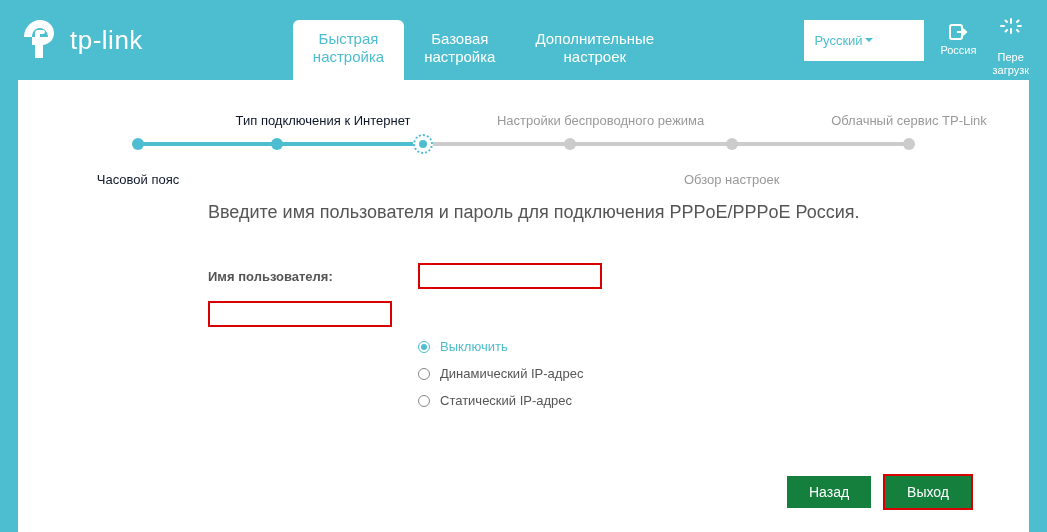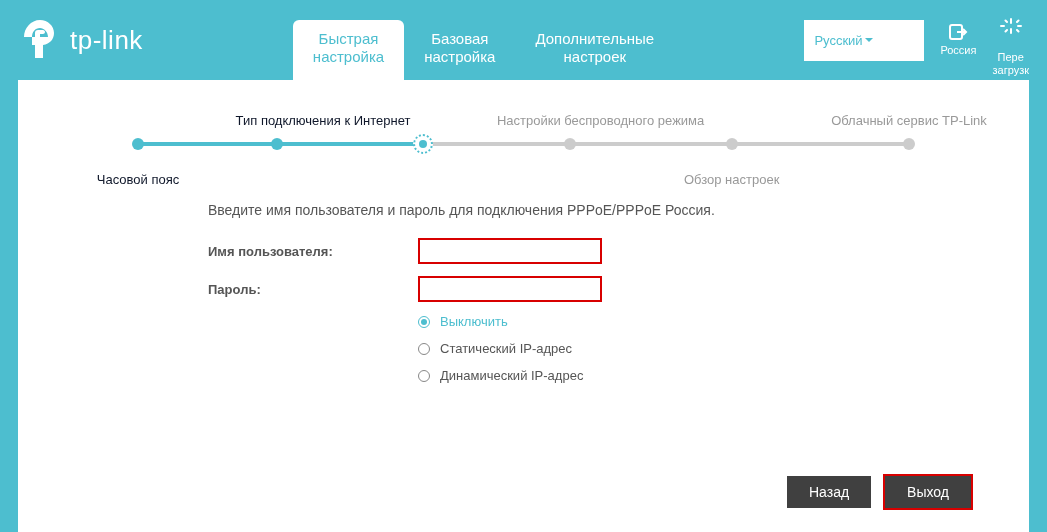--- a/index.html
+++ b/index.html
@@ -22,32 +22,32 @@
   .step-node { position: absolute; top: 50%; transform: translate(-50%, -50%); width: 12px; height: 12px; border-radius: 50%; background: #ccc; }
   .step-node.done { background: #4dbecf; }
   .step-node.current { width: 20px; height: 20px; border: 2px dotted #4dbecf; background: #fff; display:flex; align-items:center; justify-content:center;}
   .step-node.current::after{content:'';width:8px;height:8px;border-radius:50%;background:#4dbecf;}
   .step-label { position: absolute; font-size: 13px; white-space: nowrap; transform: translateX(-50%); }
   .step-label.top { bottom: 18px; }
   .step-label.bottom { top: 30px; }
   .step-label.active { color: #0f172a; }
   .step-label.inactive { color: #999; text-align: right; }
   .content { margin-left: 150px; margin-top: 56px; }
-  .intro { color: #555; margin-bottom: 20px; font-size: 14px; }
+  .intro { color: #555; margin-bottom: 40px; font-size: 18px; }
   .form-row { display: flex; align-items: center; margin-bottom: 12px; }
   .form-label { width: 210px; color: #555; font-size: 13px; font-weight: bold; }
   .form-input { width: 184px; height: 26px; border: 2px solid #d80000; background: #fff; padding: 0 6px; font-size: 13px; }
   .radio-group { margin-left: 210px; }
   .radio-row { display: flex; align-items: center; margin-bottom: 12px; color: #555; font-size: 13px; }
   .radio-row.active { color: #4dbecf; }
   .radio-dot { width: 12px; height: 12px; border-radius: 50%; border: 1.5px solid #888; margin-right: 10px; display:flex; align-items:center; justify-content:center; flex-shrink:0;}
   .radio-row.active .radio-dot { border-color: #4dbecf; }
   .radio-row.active .radio-dot::after { content:''; width:6px; height:6px; border-radius:50%; background:#4dbecf; }
   .footer-btns { position: absolute; bottom: 24px; right: 58px; display: flex; gap: 14px; }
-  .btn { padding: 8px 22px; background: #404040; color: #fff; border: none; font-size: 14px; cursor: pointer; }
+  .btn { padding: 8px 22px; background: #15803d; color: #fff; border: none; font-size: 14px; cursor: pointer; }
   .btn.highlight { outline: 2px solid #d80000; outline-offset: 0; }
 </style>
 </head>
 <body>
 
 <div class="header">
   <div class="logo">
     <svg width="44" height="44" viewBox="0 0 44 44">
       <path fill="#fff" d="M22 2c8 0 14 6 14 13 0 6-4 11-11 12v13h-8V27h-3v-8h3V15c0-2 1-3 3-3h5c1 0 2 1 2 2s-1 2-2 2h-3v3h8c0-5-4-9-8-9-5 0-8 4-8 9H6c0-9 7-17 16-17z"></path>
     </svg>
@@ -103,35 +103,34 @@
     </div>
   </div>
 
   <div class="content">
     <p class="intro">Введите имя пользователя и пароль для подключения PPPoE/PPPoE Россия.</p>
     <div class="form-row">
       <label class="form-label">Имя пользователя:</label>
       <input class="form-input" type="text" value="" style="">
     </div>
     <div class="form-row">
-      <label class="form-label">Пароль:</label>
       <input class="form-input" type="password" value="" style="">
     </div>
     <div class="radio-group">
       <div class="radio-row active">
         <span class="radio-dot"></span>
         <span>Выключить</span>
       </div>
       <div class="radio-row">
         <span class="radio-dot"></span>
-        <span>Статический IP-адрес</span>
+        <span>Динамический IP-адрес</span>
       </div>
       <div class="radio-row">
         <span class="radio-dot"></span>
-        <span>Динамический IP-адрес</span>
+        <span>Статический IP-адрес</span>
       </div>
     </div>
   </div>
 
   <div class="footer-btns">
     <button class="btn">Назад</button>
     <button class="btn highlight">Выход</button>
   </div>
 </div>
 

